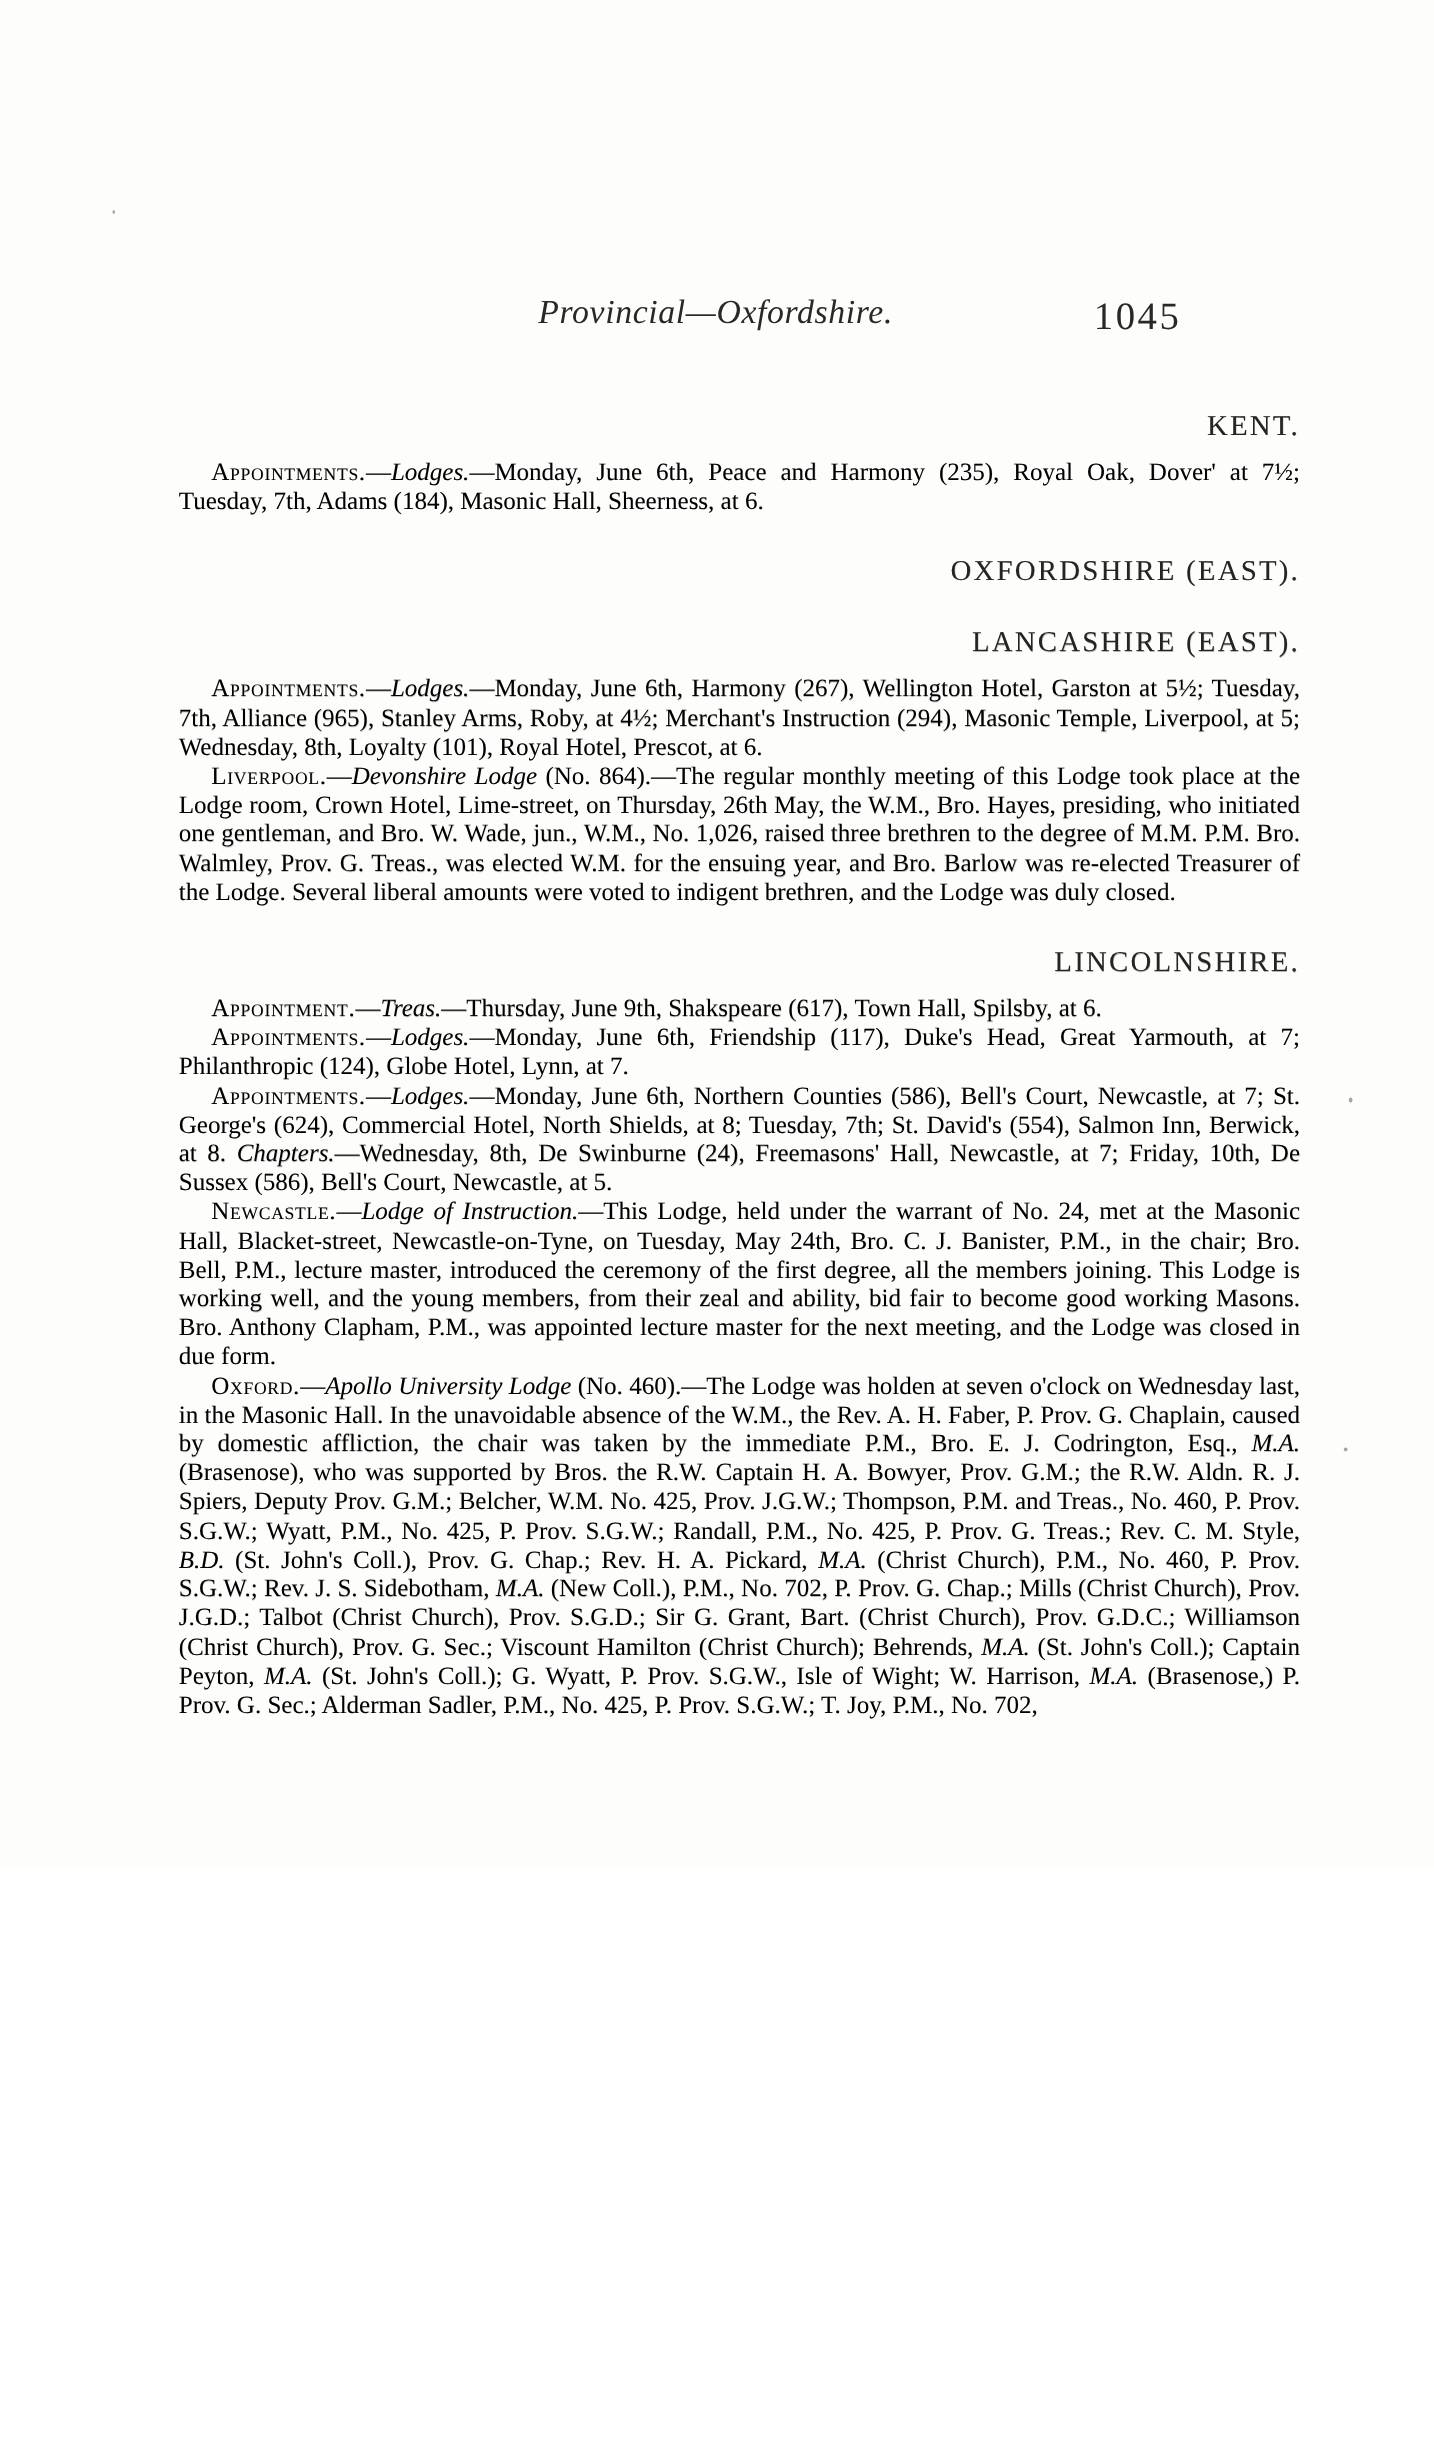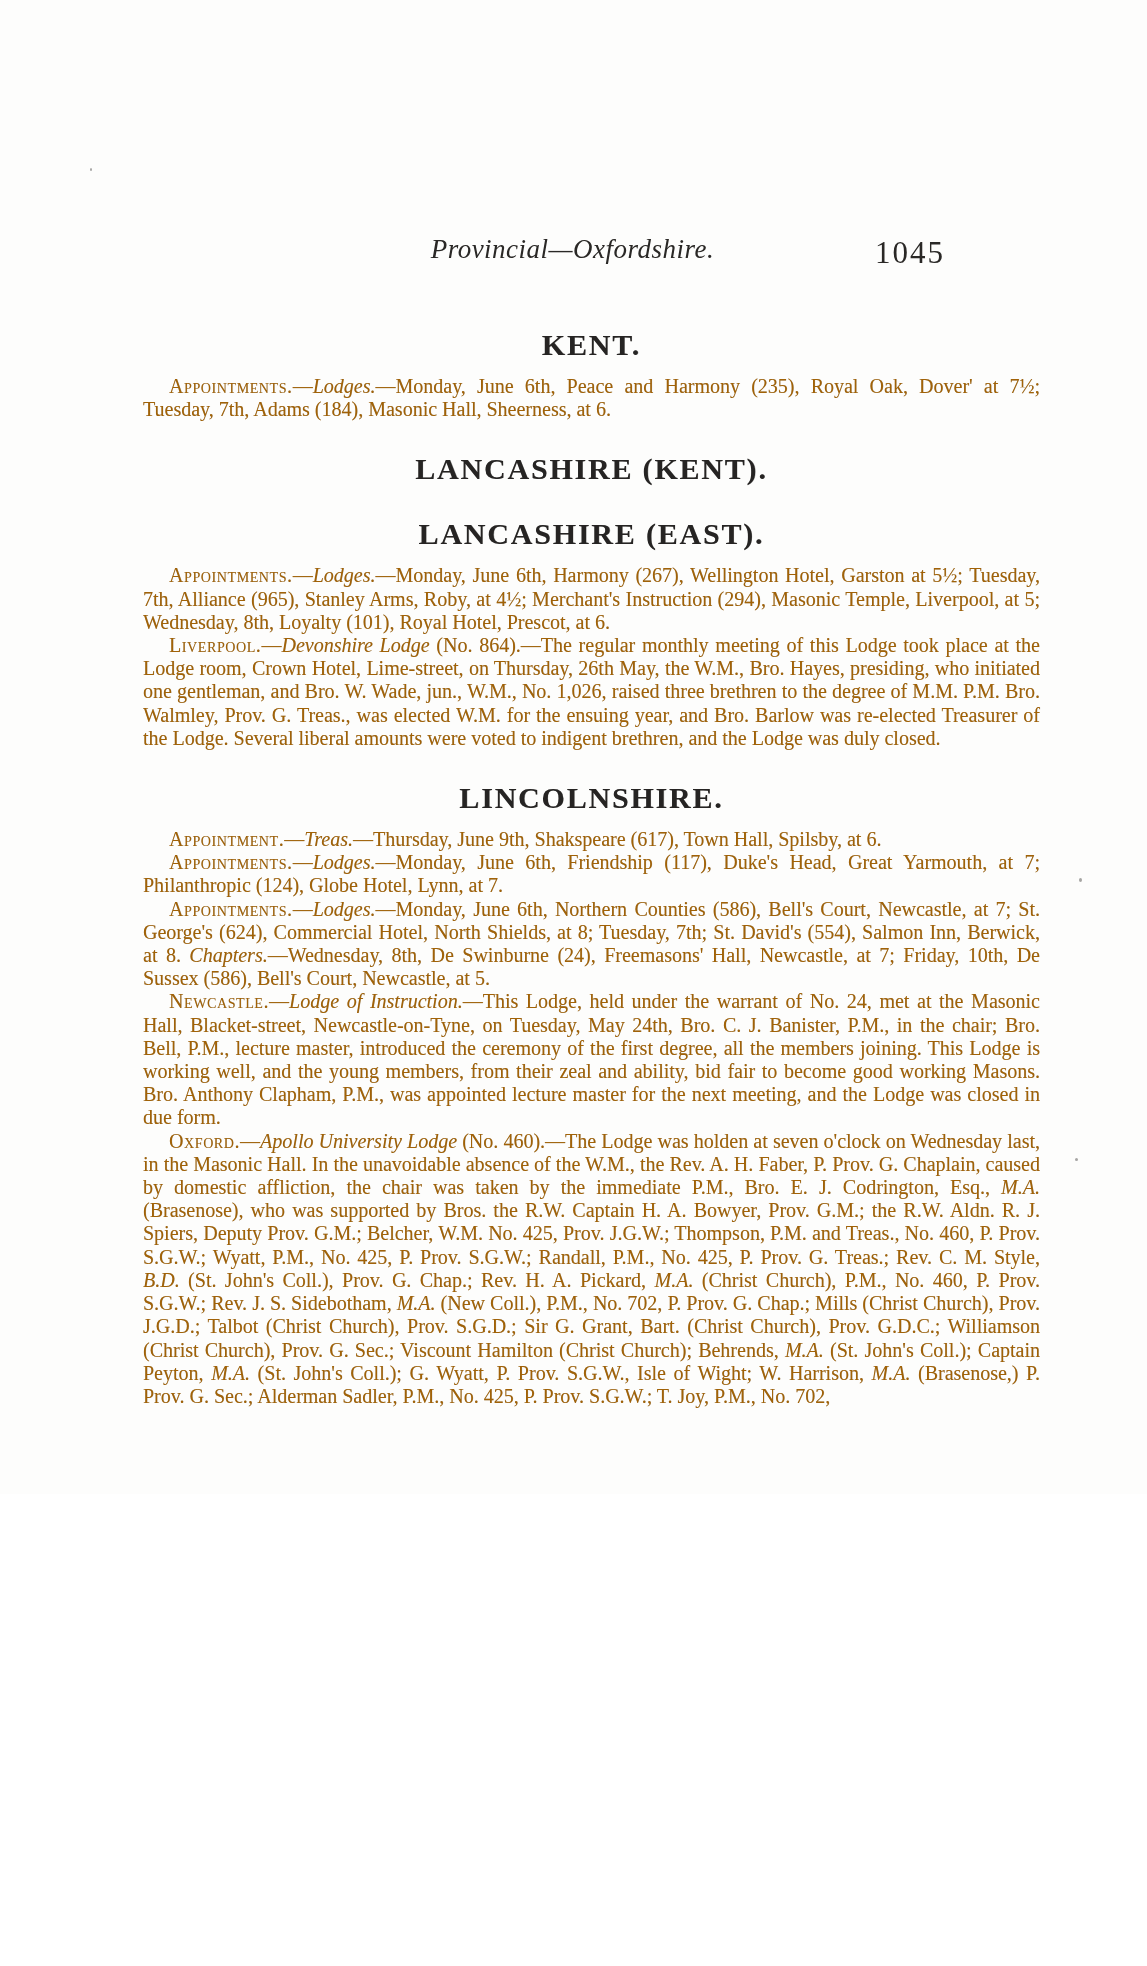--- a/index.html
+++ b/index.html
@@ -35,36 +35,36 @@
   }
   .page-number {
     position: absolute;
     right: 95px; top: 1px;
     font-size: 31px;
     letter-spacing: 2px;
     color: #2a2826;
   }
   section { margin: 0; }
   .section-heading {
-    text-align: center;
-    font-size: 30px;
-    font-weight: bold;
+    text-align: right;
+    font-size: 23px;
+    font-weight: normal;
     letter-spacing: 1.8px;
     margin: 31px 0 13px 0;
     color: #262423;
     text-shadow: 0.3px 0.3px 0 rgba(38,36,35,0.35);
   }
   section:first-of-type .section-heading { margin-top: 50px; }
   .para {
     margin: 0;
     text-align: justify;
     text-indent: 26px;
     font-size: 20px;
     line-height: 23.2px;
-    color: #a16207;
+    color: #000000;
     text-shadow: 0.25px 0.25px 0 rgba(38,36,35,0.28);
   }
   .seg-sc { font-variant: small-caps; letter-spacing: 0.6px; }
   .seg-i  { font-style: italic; }
   .seg-n  { }
   .speckle {
     position: absolute;
     background: rgba(60,58,55,0.45);
     border-radius: 50%;
   }
@@ -84,21 +84,21 @@
     <div class="page-header">
       <div class="running-title">Provincial—Oxfordshire.</div>
       <div class="page-number">1045</div>
     </div>
     <div id="sections-root">
         <section>
           <h2 class="section-heading">KENT.</h2>
           <p class="para"><span class="seg-sc">Appointments.</span><span class="seg-n">—</span><span class="seg-i">Lodges.</span><span class="seg-n">—Monday, June 6th, Peace and Harmony (235), Royal Oak, Dover' at 7½; Tuesday, 7th, Adams (184), Masonic Hall, Sheerness, at 6.</span></p>
         </section>
         <section>
-          <h2 class="section-heading">LANCASHIRE (KENT).</h2>
+          <h2 class="section-heading">OXFORDSHIRE (EAST).</h2>
         </section>
         <section>
           <h2 class="section-heading">LANCASHIRE (EAST).</h2>
           <p class="para"><span class="seg-sc">Appointments.</span><span class="seg-n">—</span><span class="seg-i">Lodges.</span><span class="seg-n">—Monday, June 6th, Harmony (267), Wellington Hotel, Garston at 5½; Tuesday, 7th, Alliance (965), Stanley Arms, Roby, at 4½; Merchant's Instruction (294), Masonic Temple, Liverpool, at 5; Wednesday, 8th, Loyalty (101), Royal Hotel, Prescot, at 6.</span></p>
           <p class="para"><span class="seg-sc">Liverpool.</span><span class="seg-n">—</span><span class="seg-i">Devonshire Lodge</span><span class="seg-n"> (No. 864).—The regular monthly meeting of this Lodge took place at the Lodge room, Crown Hotel, Lime-street, on Thursday, 26th May, the W.M., Bro. Hayes, presiding, who initiated one gentleman, and Bro. W. Wade, jun., W.M., No. 1,026, raised three brethren to the degree of M.M. P.M. Bro. Walmley, Prov. G. Treas., was elected W.M. for the ensuing year, and Bro. Barlow was re-elected Treasurer of the Lodge.  Several liberal amounts were voted to indigent brethren, and the Lodge was duly closed.</span></p>
         </section>
         <section>
           <h2 class="section-heading">LINCOLNSHIRE.</h2>
           <p class="para"><span class="seg-sc">Appointment.</span><span class="seg-n">—</span><span class="seg-i">Treas.</span><span class="seg-n">—Thursday, June 9th, Shakspeare (617), Town Hall, Spilsby, at 6.</span></p>
         </section>

